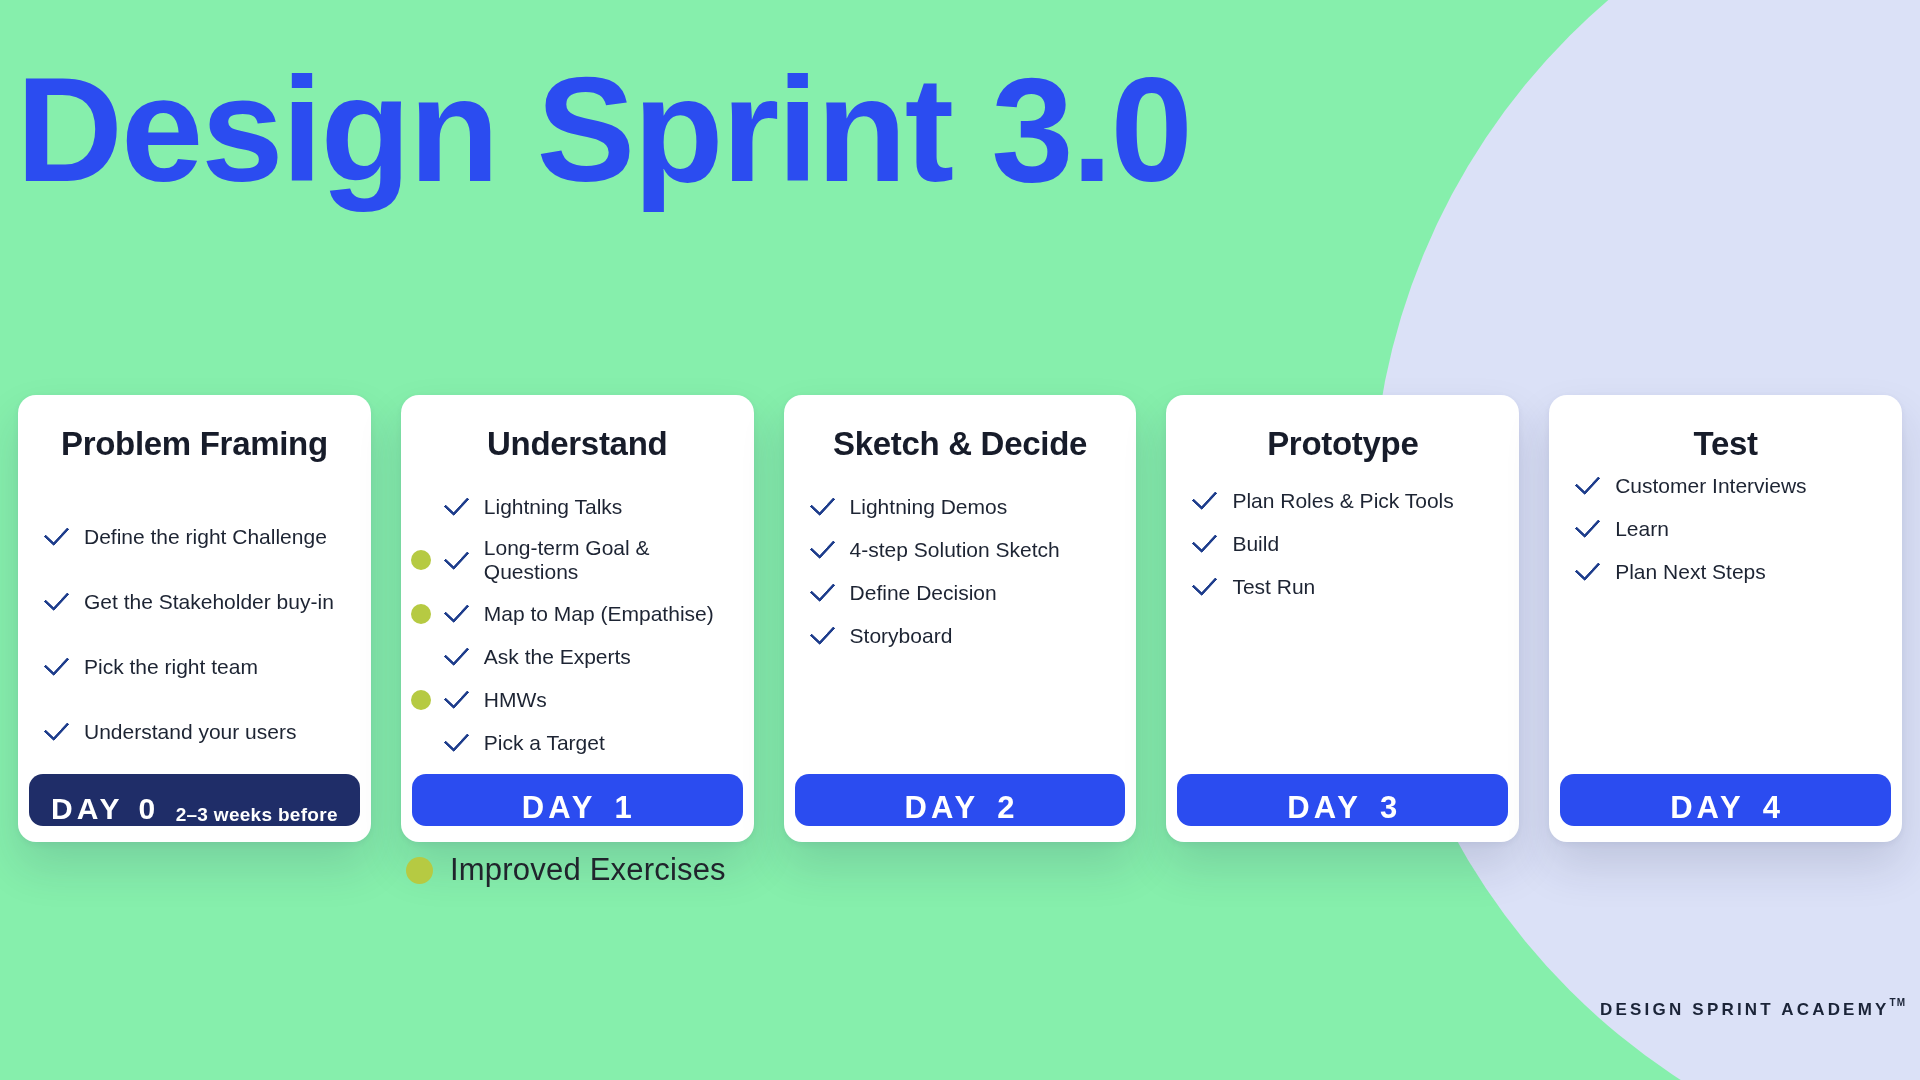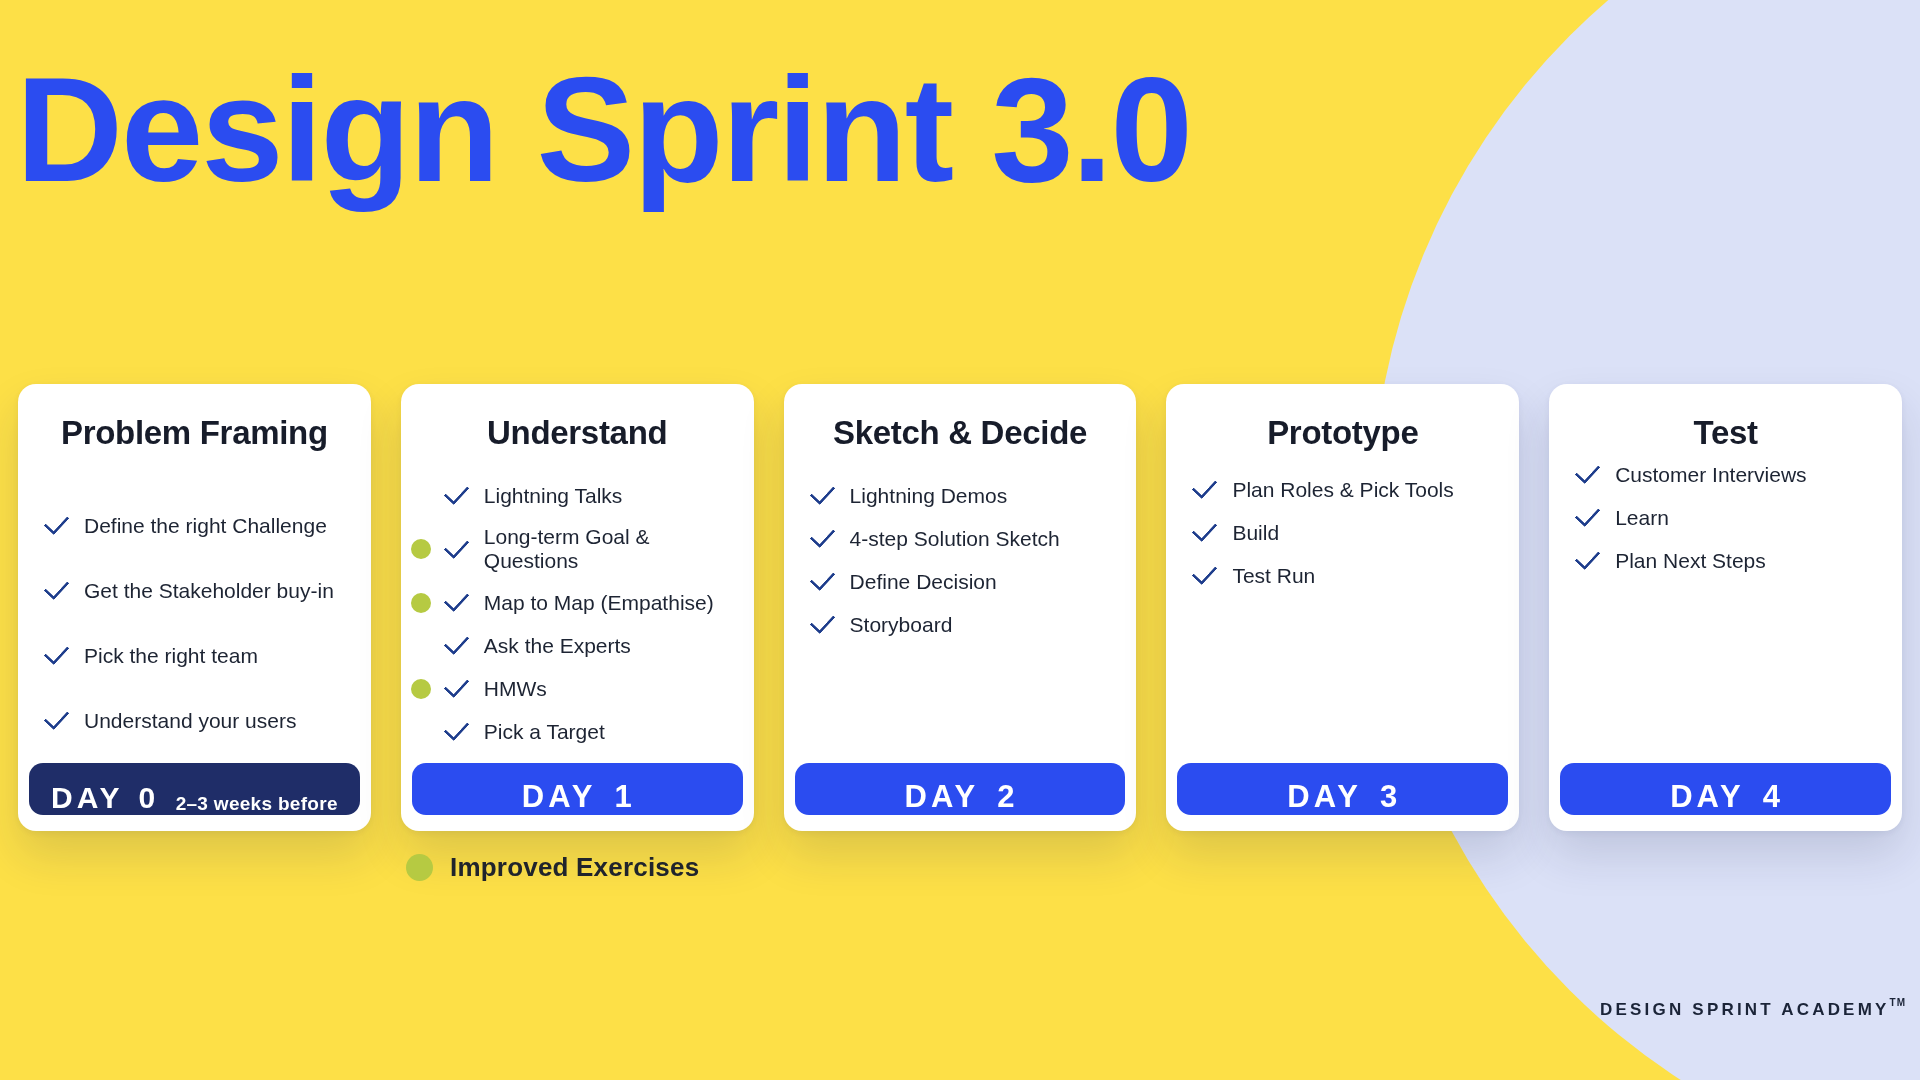--- a/index.html
+++ b/index.html
@@ -1,29 +1,29 @@
 <!DOCTYPE html>
 <html style="--accent: #2b4cf0; --navy: #1f2d68; --check: #1e3d8c; --improved: #b6ca42; --circle: #dbe1f7;"><head>
 <meta charset="utf-8">
 <style>
   html,body{margin:0;padding:0;background:#ffffff;}
   .canvas{
-    position:relative;width:1920px;height:1080px;overflow:hidden;background:#fde047;
+    position:relative;width:1920px;height:1080px;overflow:hidden;background:#86efac;
     font-family:"Liberation Sans", sans-serif;
   }
   .bg-circle{
     position:absolute;left:1372px;top:-162px;width:1350px;height:1350px;
     border-radius:50%;background:var(--circle,#dbe1f7);
   }
   .page-title{
     position:absolute;left:16px;top:56px;margin:0;
     font-size:148px;font-weight:700;letter-spacing:-2px;line-height:1;
     color:var(--accent,#2b4cf0);
   }
-  .cards{position:absolute;left:18px;top:384px;width:1884px;display:flex;gap:30px;}
+  .cards{position:absolute;left:18px;top:395px;width:1884px;display:flex;gap:30px;}
   .card{
     flex:1;height:447px;background:#ffffff;border-radius:18px;position:relative;
     box-shadow:0 2px 6px rgba(25,35,80,.06),0 24px 46px rgba(25,35,80,.14);
     padding-top:30px;box-sizing:border-box;
   }
   .card-title{
     text-align:center;font-size:33px;font-weight:700;color:#171c2a;letter-spacing:-.3px;margin:0;
   }
   .list{display:flex;flex-direction:column;gap:16px;margin:30px 10px 0 27px;}
   .card--framing .list{margin-top:60px;gap:38px;}
@@ -44,21 +44,21 @@
     display:flex;align-items:flex-end;justify-content:center;
   }
   .day-prefix{font-size:31px;letter-spacing:4px;}
   .day-num{font-size:31px;margin-left:18px;letter-spacing:1px;}
   .daybar--zero{background:var(--navy,#1f2d68);justify-content:flex-start;padding:0 18px 0 22px;}
   .daybar--zero .day-prefix{font-size:30px;}
   .daybar--zero .day-num{margin-left:15px;font-size:30px;}
   .day-note{font-size:19px;font-weight:700;letter-spacing:.3px;margin-left:auto;padding-right:4px;}
   .legend{position:absolute;left:406px;top:852px;display:flex;align-items:center;gap:17px;}
   .legend-dot{width:27px;height:27px;border-radius:50%;background:var(--improved,#b6ca42);}
-  .legend-label{font-size:26px;font-weight:700;color:#20242c;letter-spacing:.2px;}
+  .legend-label{font-size:31px;font-weight:400;color:#20242c;letter-spacing:.2px;}
   .brand{
     position:absolute;top:1000px;right:14px;display:flex;align-items:flex-start;
     font-size:17px;font-weight:700;letter-spacing:3.2px;color:#1b2438;
   }
   .brand-tm{font-size:10px;letter-spacing:1px;margin-top:-3px;}
 </style>
 </head>
 <body>
 
 <div class="canvas">

